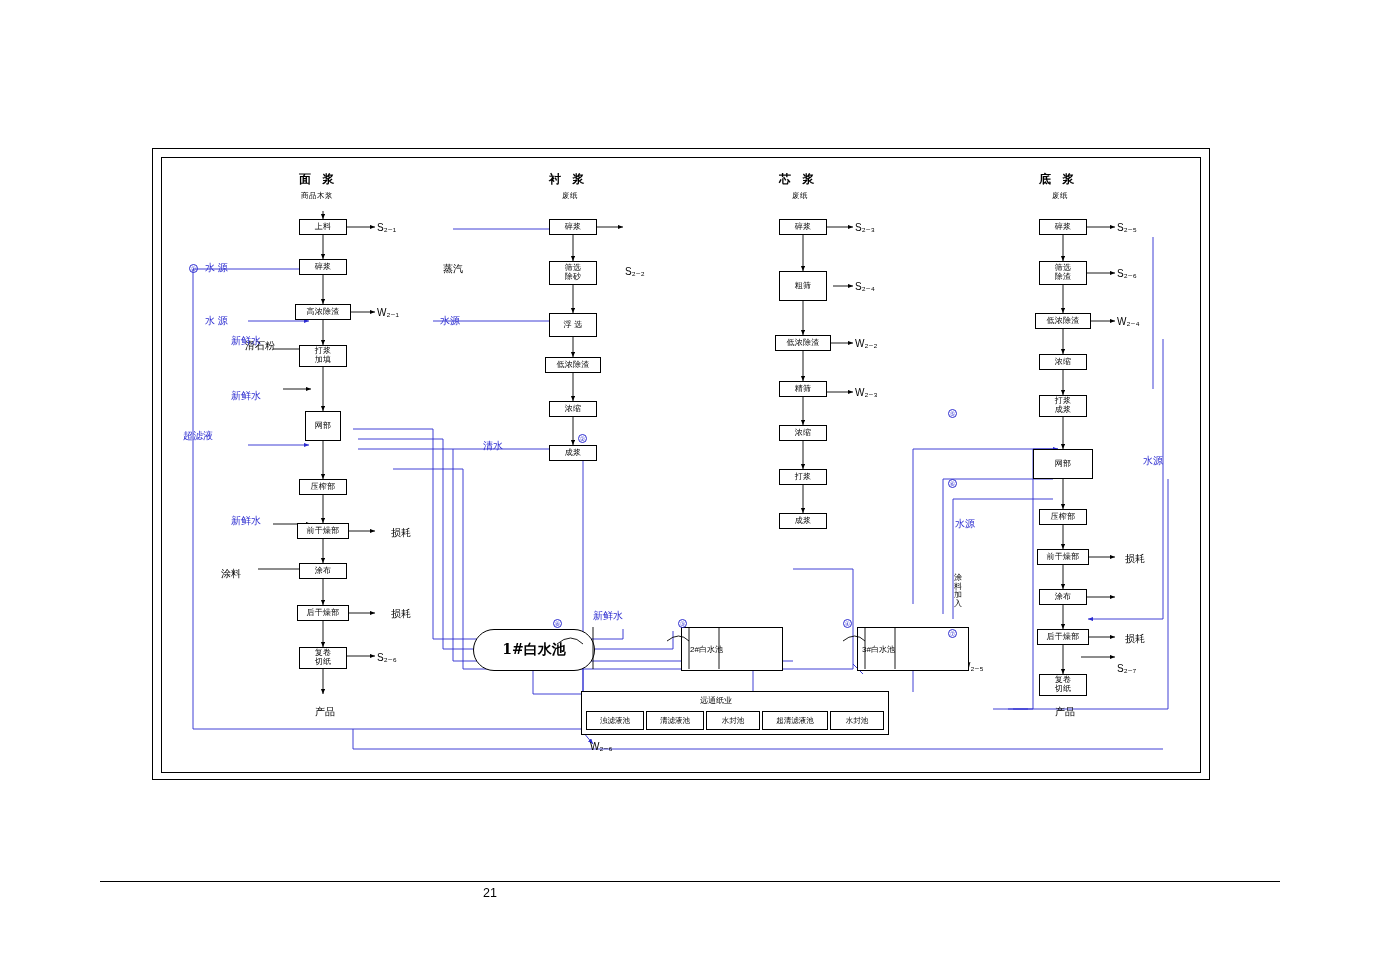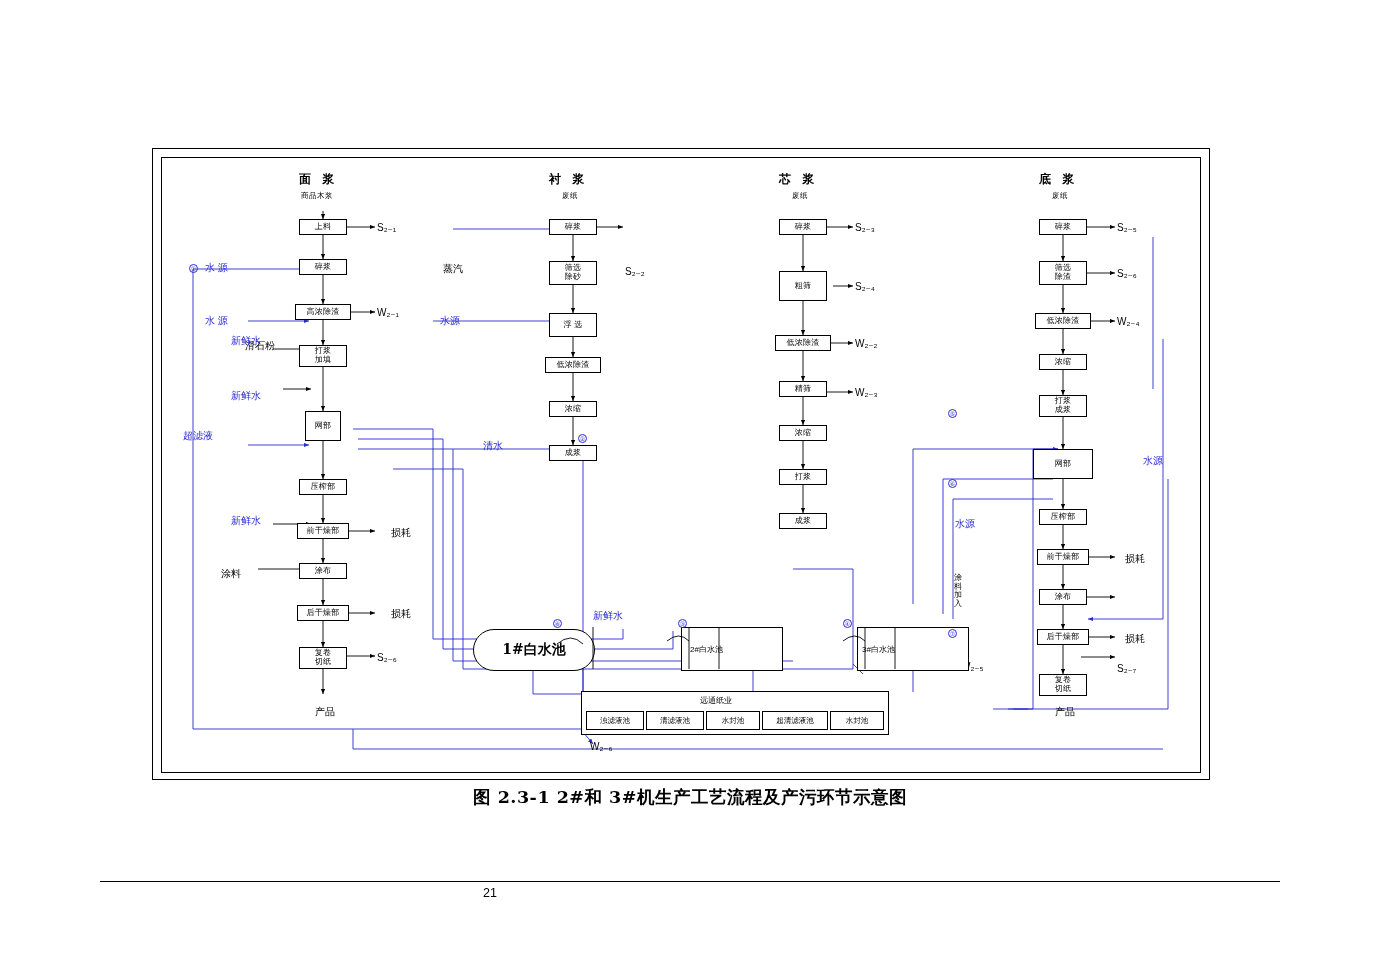--- a/index.html
+++ b/index.html
@@ -315,17 +315,16 @@
     <div class="circ" style="left:36px;top:115px;">①</div>
     <div class="circ" style="left:425px;top:285px;">②</div>
     <div class="circ" style="left:525px;top:470px;">③</div>
     <div class="circ" style="left:690px;top:470px;">④</div>
     <div class="circ" style="left:795px;top:260px;">⑤</div>
     <div class="circ" style="left:795px;top:330px;">⑥</div>
     <div class="circ" style="left:795px;top:480px;">⑦</div>
     <div class="circ" style="left:400px;top:470px;">⑧</div>
   </div>
 
-  <div class="caption">图 2.3-1    2#和 3#机生产工艺流程及产污环节示意图</div>
 
   <div class="footer-rule"></div>
   <div class="footer-num">21</div>
 </div>
 
 </body></html>

